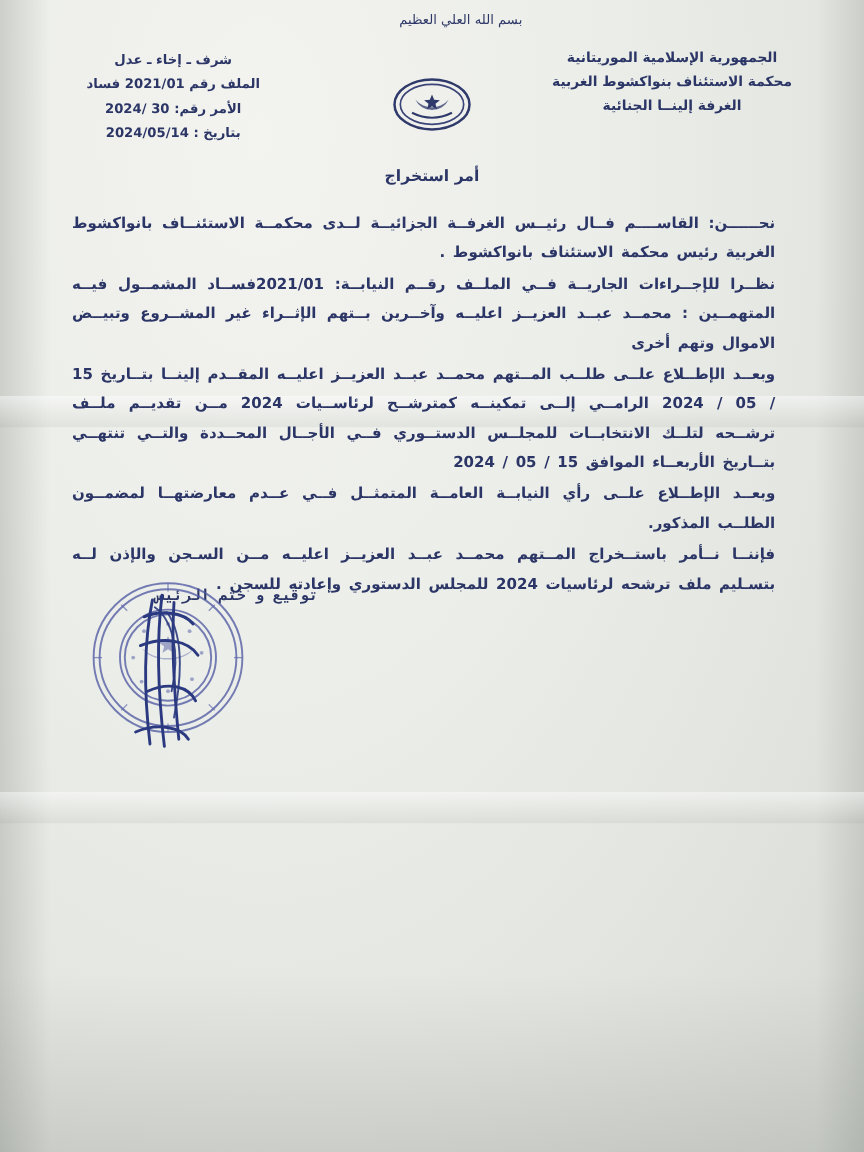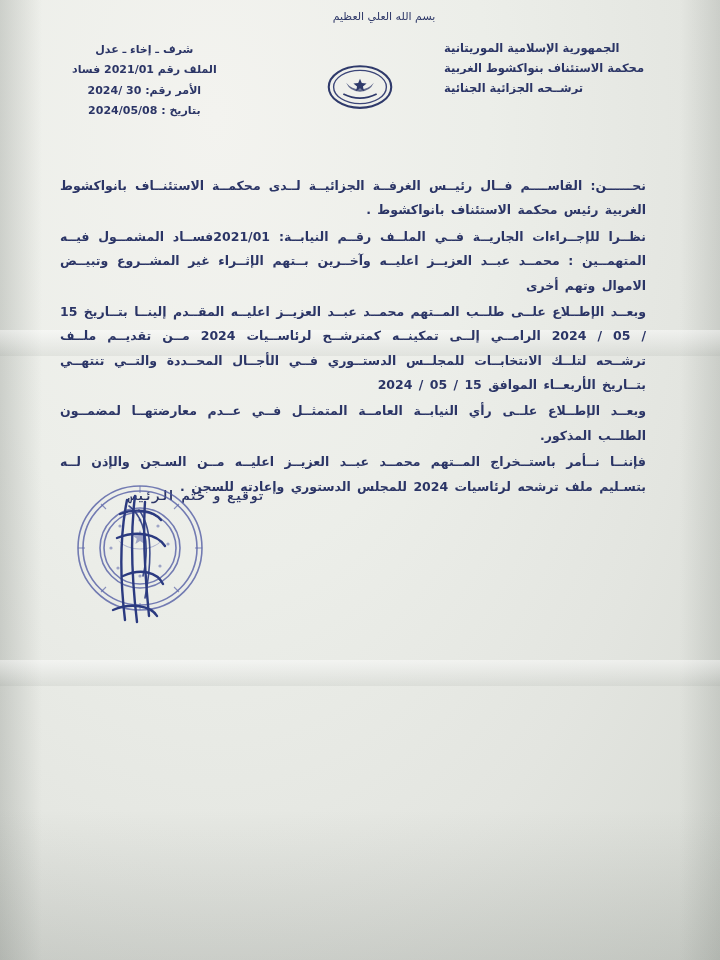--- a/index.html
+++ b/index.html
@@ -59,22 +59,22 @@
     text-align: center;
     font-size: 11px;
     letter-spacing: 0px;
     color: #2e3868;
   }
 
   
   .hdr-right {
     position: absolute;
     top: 38px;
-    right: 76px;
-    text-align: left;
+    right: 60px;
+    text-align: center;
     font-size: 11.5px;
     line-height: 1.75;
     color: #2b3566;
     font-weight: bold;
   }
   .hdr-left {
     position: absolute;
     top: 40px;
     left: 72px;
     text-align: center;
@@ -161,40 +161,41 @@
   <div class="shade-right"></div>
   <div class="shade-bottom"></div>
   <div class="crease" style="top:330px;"></div>
   <div class="crease" style="top:660px;"></div>
 
   <div class="basmala doc-text">بسم الله العلي العظيم</div>
 
   <div class="hdr-right">
     <div>الجمهورية الإسلامية الموريتانية</div>
     <div>محكمة الاستئناف بنواكشوط الغربية</div>
-    <div>ترشــحه الجزائية الجنائية</div>
+    <div>الغرفة إلينــا الجنائية</div>
   </div>
 
   <div class="hdr-left">
     <div class="motto">شرف ـ إخاء ـ عدل</div>
     <div>الملف رقم 2021/01 فساد</div>
     <div>الأمر رقم: 30 /2024</div>
-    <div>بتاريخ : 2024/05/08</div>
+    <div>بتاريخ : 2024/05/14</div>
   </div>
 
   <div class="emblem">
     <svg viewBox="0 0 120 72" xmlns="http://www.w3.org/2000/svg">
       <ellipse cx="60" cy="36" rx="45" ry="30" fill="none" stroke="#2f3a6b" stroke-width="3"></ellipse>
       <ellipse cx="60" cy="36" rx="38" ry="24" fill="none" stroke="#3b4578" stroke-width="2"></ellipse>
       <path d="M40 30 a22 22 0 0 0 40 0 a26 26 0 0 1 -40 0 z" fill="#2f3a6b" opacity="0.75"></path>
       <path d="M60 24 l2.6 6.4 6.9 .5 -5.3 4.4 1.7 6.7 -5.9 -3.7 -5.9 3.7 1.7 -6.7 -5.3 -4.4 6.9 -.5 z" fill="#2f3a6b"></path>
       <path d="M36 46 q24 12 48 0" fill="none" stroke="#2f3a6b" stroke-width="2.5"></path>
     </svg>
   </div>
 
+  <div class="doc-title">أمر استخراج</div>
 
   <div class="body-wrap">
     <p class="para">نحــــــن: القاســــم فــال رئيــس الغرفــة الجزائيــة لــدى محكمــة الاستئنــاف بانواكشوط الغربية رئيس محكمة الاستئناف بانواكشوط .</p>
     <p class="para">نظــرا للإجــراءات الجاريــة فــي الملــف رقــم النيابــة: 2021/01فســاد المشمــول فيــه المتهمــين : محمــد عبــد العزيــز اعليــه وآخــرين بــتهم الإثــراء غير المشــروع وتبيــض الاموال وتهم أخرى</p>
     <p class="para">وبعــد الإطــلاع علــى طلــب المــتهم محمــد عبــد العزيــز اعليــه المقــدم إلينــا بتــاريخ 15 / 05 / 2024 الرامــي إلــى تمكينــه كمترشــح لرئاســيات 2024 مــن تقديــم ملــف ترشــحه لتلــك الانتخابــات للمجلــس الدستــوري فــي الأجــال المحــددة والتــي تنتهــي بتــاريخ الأربعــاء الموافق 15 / 05 / 2024</p>
     <p class="para">وبعــد الإطــلاع علــى رأي النيابــة العامــة المتمثــل فــي عــدم معارضتهــا لمضمــون الطلــب المذكور.</p>
     <p class="para">فإننــا نــأمر باستــخراج المــتهم محمــد عبــد العزيــز اعليــه مــن السـجن والإذن لــه بتسـليم ملف ترشحه لرئاسيات 2024 للمجلس الدستوري وإعادته للسجن .</p>
   </div>
 
   <div class="sig-label">توقيع و ختم الرئيس</div>

